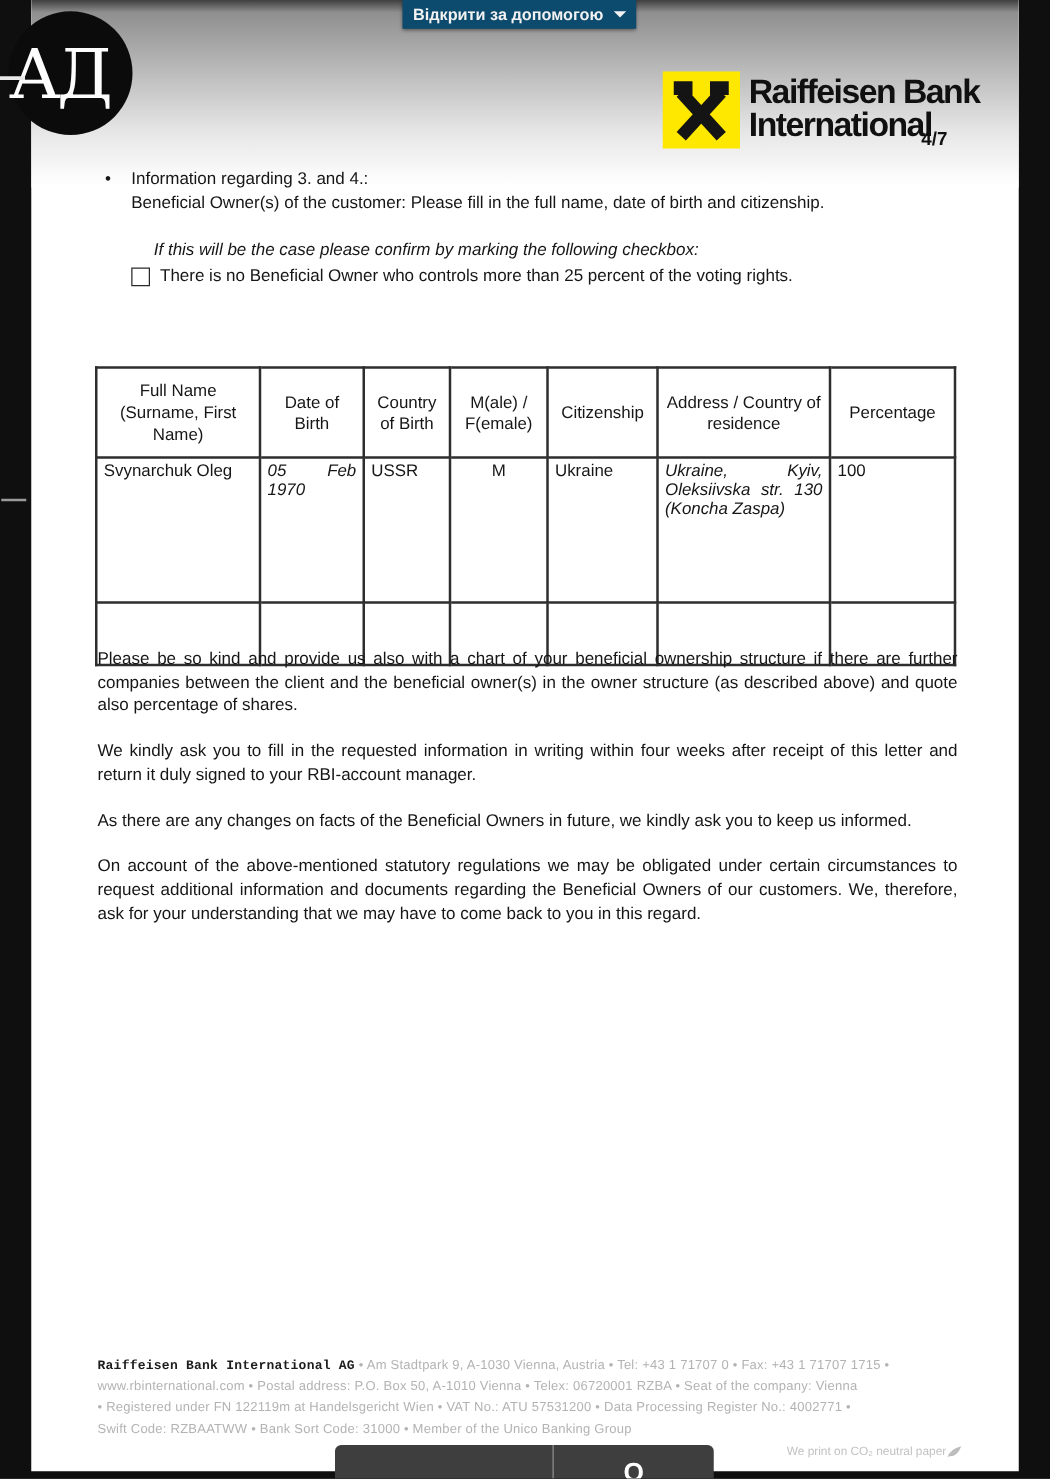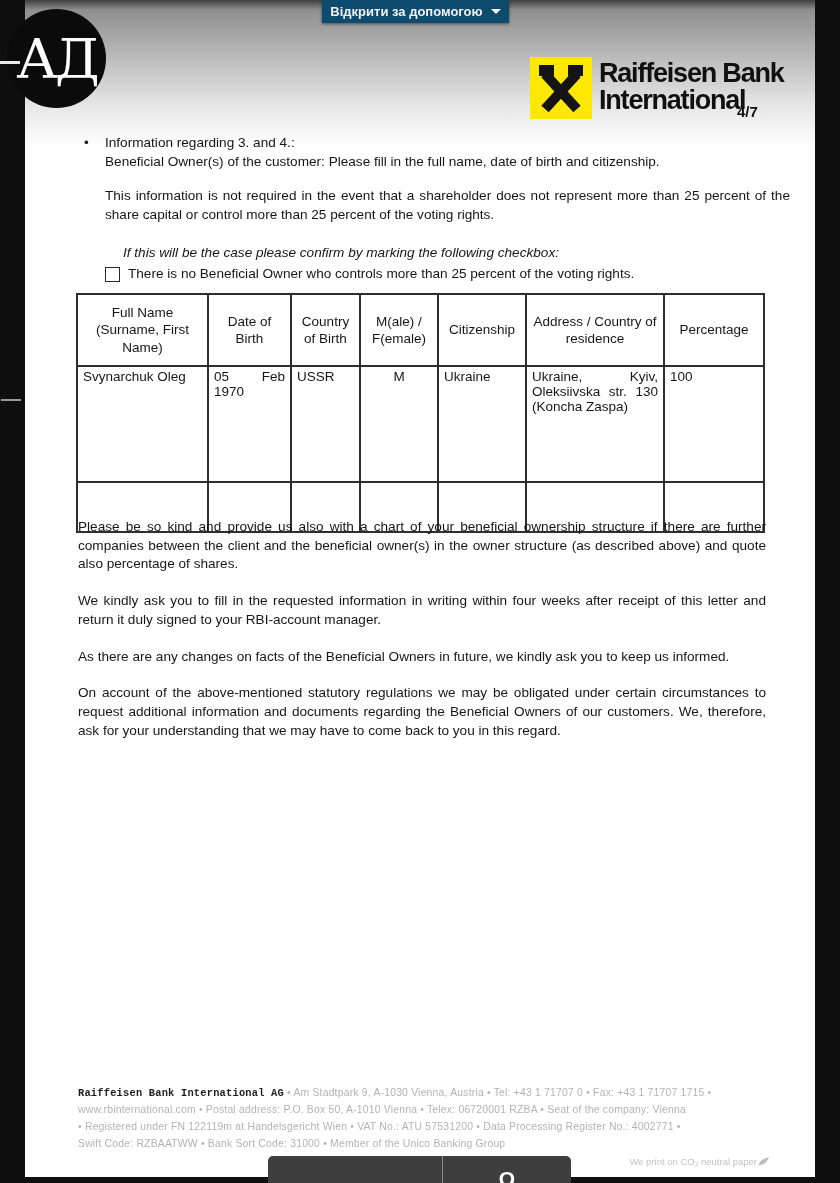--- a/index.html
+++ b/index.html
@@ -12,21 +12,21 @@
         background:linear-gradient(180deg,#3f3f3f 0px,#8f8f8f 10px,#b9b9b9 55px,#e6e6e6 105px,#ffffff 148px);}
 
   
   .open-btn{position:absolute;left:322px;top:0;width:187px;height:23px;background:#0c4a6e;
             display:flex;align-items:center;justify-content:center;gap:8px;color:#f2f2f2;
             font-size:13px;font-weight:700;box-shadow:0 1px 3px rgba(0,0,0,.5);cursor:pointer;z-index:6;}
   .chev{width:0;height:0;border-left:5px solid transparent;border-right:5px solid transparent;border-top:5px solid #f2f2f2;}
 
   
   .ad-circle{position:absolute;left:7px;top:9px;width:99px;height:99px;border-radius:50%;background:#0b0b0b;
-             display:flex;align-items:center;justify-content:center;z-index:5;
+             display:flex;align-items:center;z-index:5;
              font-family:"DejaVu Serif","Liberation Serif",serif;font-size:55px;color:#fdfdfd;letter-spacing:-3px;}
   .ad-bar{position:absolute;left:0;top:61px;width:20px;height:3px;background:#e9e9e9;z-index:6;}
   .left-tick{position:absolute;left:1px;top:399px;width:20px;height:2px;background:#9a9a9a;z-index:4;}
 
   
   .rbi{position:absolute;left:505px;top:57px;display:flex;gap:7px;align-items:flex-start;}
   .rbi-box{width:62px;height:62px;flex:0 0 62px;}
   .rbi-text{font-weight:800;font-size:27px;line-height:27px;letter-spacing:-1.2px;color:#101010;padding-top:3px;}
   .page-num{position:absolute;left:712px;top:103px;font-size:15px;font-weight:600;color:#101010;}
 
@@ -39,21 +39,21 @@
   .cbx-row{margin:2px 0 0 27px;display:flex;align-items:center;gap:8px;}
   .cbx{width:13px;height:13px;border:1.6px solid #2a2a2a;background:#fff;flex:0 0 13px;}
 
   
   table.bo{position:absolute;left:51px;top:293px;border-collapse:collapse;table-layout:fixed;width:687px;
            font-size:13.5px;color:#161616;}
   table.bo th,table.bo td{border:2px solid #2e2e2e;padding:2px 5px;vertical-align:top;overflow:hidden;}
   table.bo th{font-weight:400;text-align:center;vertical-align:middle;height:62px;line-height:17.5px;padding:4px 3px;}
   tr.data-row{height:116px;}
   tr.empty-row{height:50px;}
-  td.just{text-align:justify;}
+  td.just{text-align:justify;font-style:italic;}
 
   
   .paras{position:absolute;left:53px;top:518px;width:688px;font-size:13.6px;line-height:18.7px;color:#161616;}
   .paras p{margin:0 0 18px 0;text-align:justify;}
 
   
   .footer{position:absolute;left:53px;top:1085px;width:700px;font-size:10.4px;line-height:16.9px;
           color:#b3b3b3;letter-spacing:0.2px;}
   .footer .co{font-weight:700;color:#1d1d1d;font-family:Liberation Mono, monospace;}
   .eco{position:absolute;left:53px;top:1156px;width:692px;text-align:right;font-size:9.5px;color:#c2c2c2;
@@ -93,21 +93,20 @@
         <div>International</div>
       </div>
     </div>
     <div class="page-num">4/7</div>
 
     <div class="intro">
       <div class="bullet-row">
         <div>Information regarding 3. and 4.:</div>
         <div>Beneficial Owner(s) of the customer: Please fill in the full name, date of birth and citizenship.</div>
       </div>
-      <div class="note">This information is not required in the event that a shareholder does not represent more than 25 percent of the share capital or control more than 25 percent of the voting rights.</div>
       <div class="confirm">If this will be the case please confirm by marking the following checkbox:</div>
       <div class="cbx-row">
         <span class="cbx"></span>
         <span>There is no Beneficial Owner who controls more than 25 percent of the voting rights.</span>
       </div>
     </div>
 
     <table class="bo">
       <colgroup>
         <col style="width:131px">

